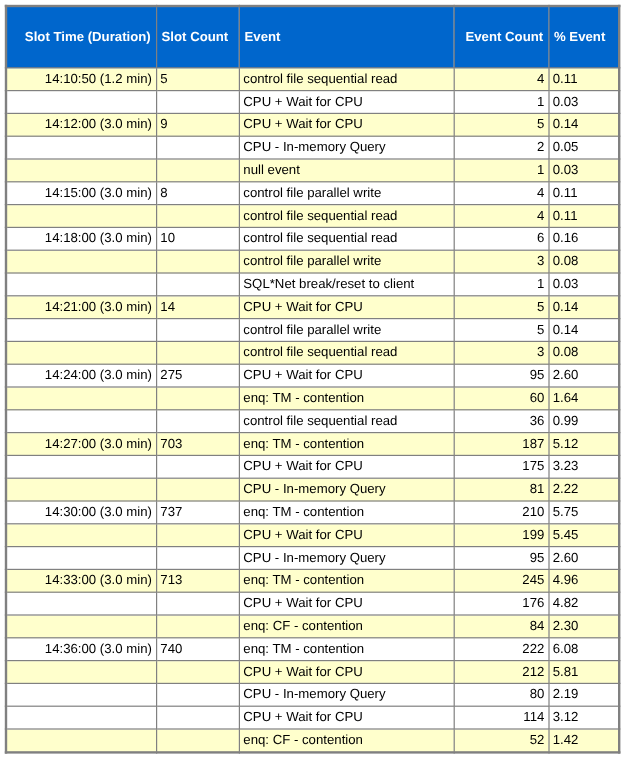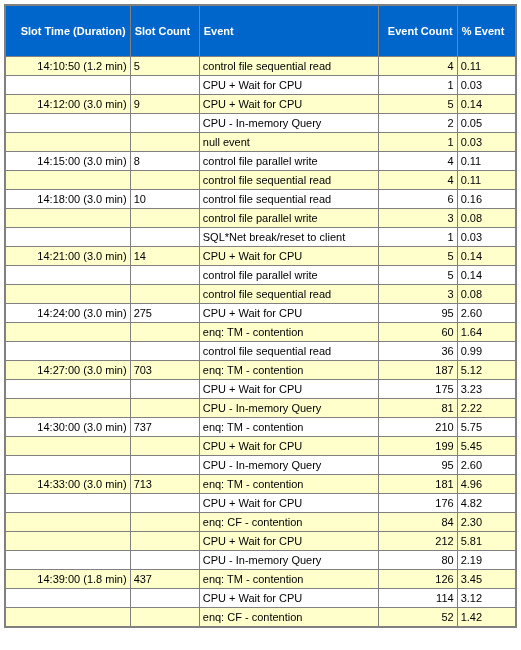--- a/index.html
+++ b/index.html
@@ -203,57 +203,57 @@
         <td class="col-slot wht"></td>
         <td class="col-count wht"></td>
         <td class="col-event wht"> CPU - In-memory Query</td>
         <td class="col-ecount wht">95</td>
         <td class="col-pct wht">2.60</td>
       </tr>
       <tr>
         <td class="col-slot yel">14:33:00 (3.0 min)</td>
         <td class="col-count yel">713</td>
         <td class="col-event yel">enq: TM - contention</td>
-        <td class="col-ecount yel">181</td>
+        <td class="col-ecount yel">245</td>
         <td class="col-pct yel">4.96</td>
       </tr>
       <tr>
         <td class="col-slot wht"></td>
         <td class="col-count wht"></td>
         <td class="col-event wht">CPU + Wait for CPU</td>
         <td class="col-ecount wht">176</td>
         <td class="col-pct wht">4.82</td>
       </tr>
       <tr>
         <td class="col-slot yel"></td>
         <td class="col-count yel"></td>
         <td class="col-event yel">enq: CF - contention</td>
         <td class="col-ecount yel">84</td>
         <td class="col-pct yel">2.30</td>
       </tr>
       <tr>
+        <td class="col-slot wht">14:36:00 (3.0 min)</td>
+        <td class="col-count wht">740</td>
+        <td class="col-event wht">enq: TM - contention</td>
+        <td class="col-ecount wht">222</td>
+        <td class="col-pct wht">6.08</td>
+      </tr>
+      <tr>
         <td class="col-slot yel"></td>
         <td class="col-count yel"></td>
         <td class="col-event yel">CPU + Wait for CPU</td>
         <td class="col-ecount yel">212</td>
         <td class="col-pct yel">5.81</td>
       </tr>
       <tr>
         <td class="col-slot wht"></td>
         <td class="col-count wht"></td>
         <td class="col-event wht"> CPU - In-memory Query</td>
         <td class="col-ecount wht">80</td>
         <td class="col-pct wht">2.19</td>
-      </tr>
-      <tr>
-        <td class="col-slot yel">14:39:00 (1.8 min)</td>
-        <td class="col-count yel">437</td>
-        <td class="col-event yel">enq: TM - contention</td>
-        <td class="col-ecount yel">126</td>
-        <td class="col-pct yel">3.45</td>
       </tr>
       <tr>
         <td class="col-slot wht"></td>
         <td class="col-count wht"></td>
         <td class="col-event wht">CPU + Wait for CPU</td>
         <td class="col-ecount wht">114</td>
         <td class="col-pct wht">3.12</td>
       </tr>
       <tr>
         <td class="col-slot yel"></td>

